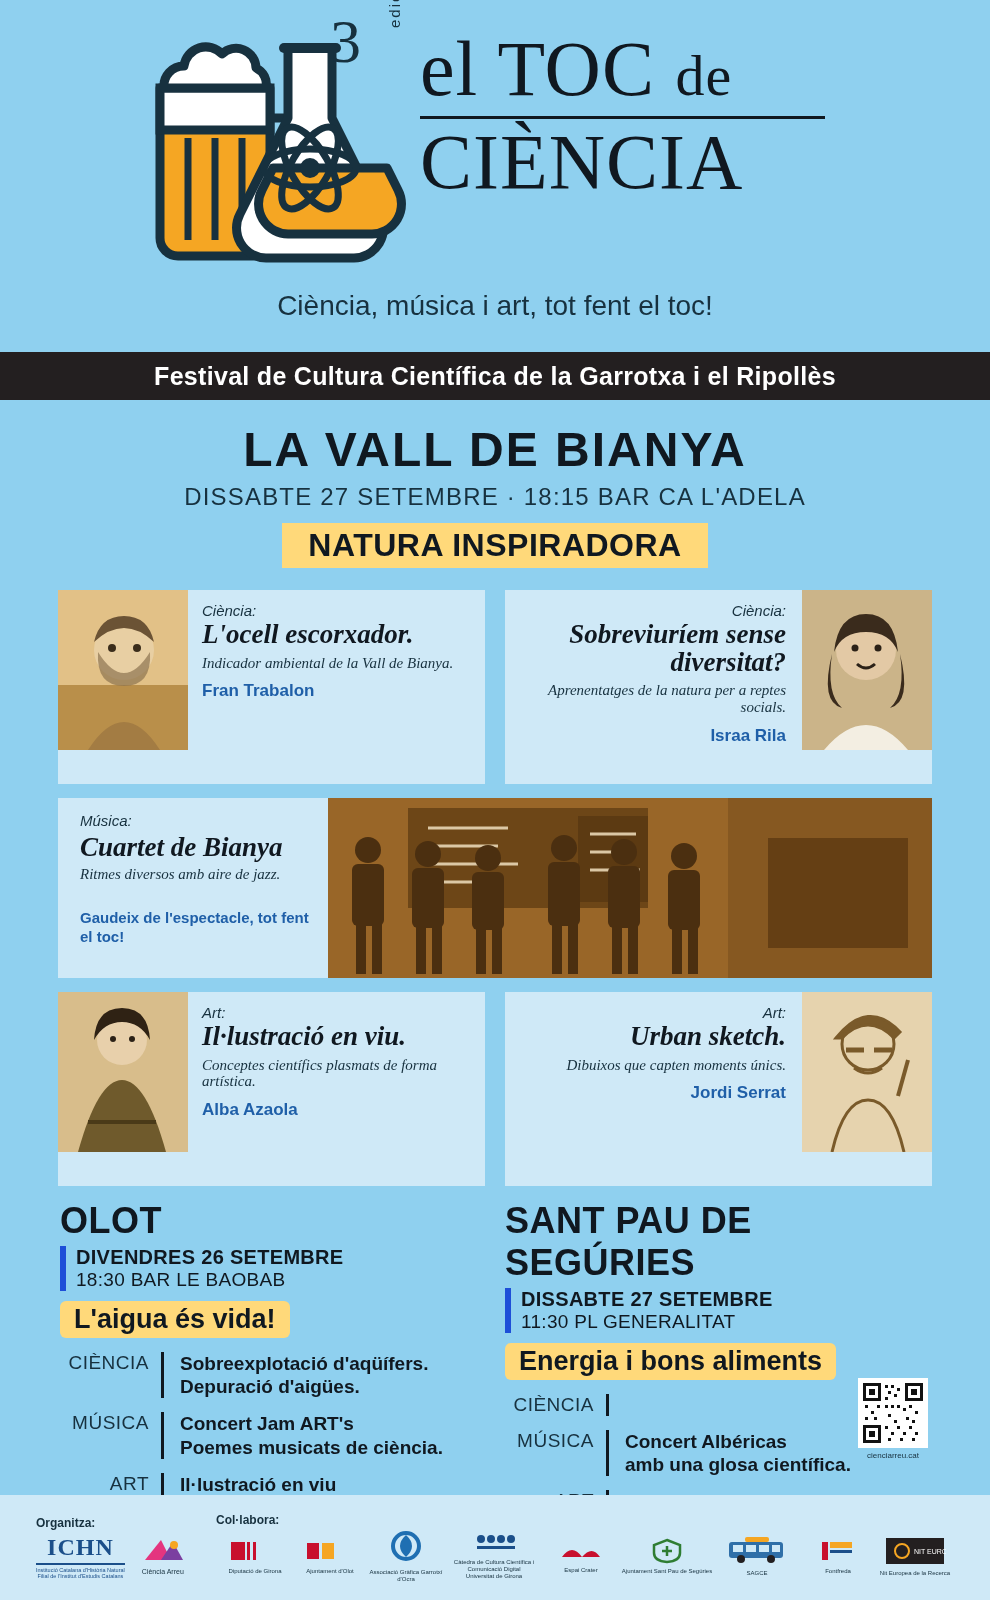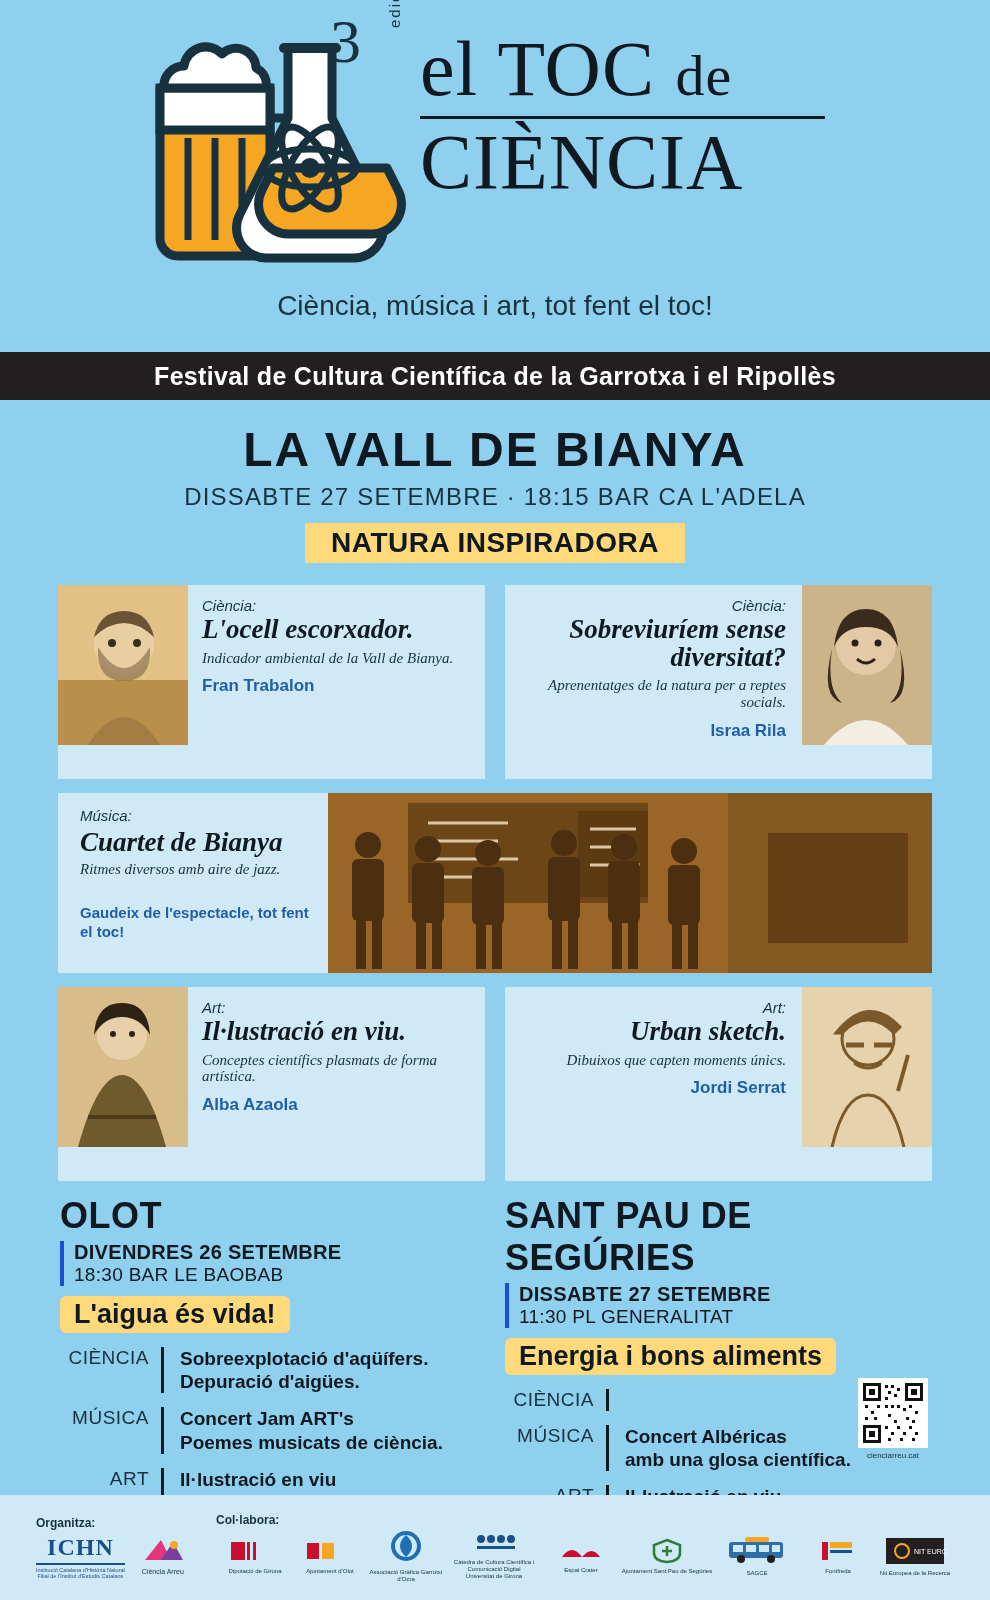--- a/index.html
+++ b/index.html
@@ -51,21 +51,21 @@
   .main-town {
     text-align:center; font-size:48px; font-weight:bold; color:#101820;
     letter-spacing:2px; margin-top:22px; font-family:"Liberation Sans", sans-serif;
   }
   .main-when {
     text-align:center; font-size:24px; color:#17313f; letter-spacing:1.2px; margin-top:6px;
   }
   .main-theme-wrap { text-align:center; margin-top:12px; }
   .main-theme {
     display:inline-block; background:#ffd97a; padding:4px 26px;
-    font-size:28px; font-weight:bold; color:#101820; letter-spacing:0.5px;
+    font-size:32px; font-weight:bold; color:#101820; letter-spacing:0.5px;
   }
 
   
   .rows { margin-top:22px; padding:0 58px; }
   .row { display:flex; margin-bottom:14px; }
   .card {
     background:#cfe9f7; display:flex; height:194px; width:437px; overflow:hidden;
   }
   .card.right { margin-left:20px; }
   .photo { width:130px; height:160px; flex:none; position:relative; overflow:hidden; }
@@ -89,21 +89,21 @@
     font-size:27px; color:#101820; line-height:1.05; margin:4px 0 5px 0;
   }
   .music-note { margin-top:26px; font-size:15px; font-weight:bold; color:#1f5fa8; line-height:1.25; }
   .music-photo { flex:1; position:relative; overflow:hidden; }
 
   
   .towns { display:flex; padding:0 60px; margin-top:14px; }
   .town { width:435px; }
   .town.right { margin-left:20px; }
   .town-name { font-size:36px; font-weight:bold; color:#101820; letter-spacing:0.5px; }
-  .town-when { border-left:4px solid #1d4ed8; padding-left:10px; margin-top:4px; }
+  .town-when { border-left:6px solid #1d4ed8; padding-left:10px; margin-top:4px; }
   .town-when .d1 { font-size:20px; font-weight:bold; color:#101820; letter-spacing:0.3px;}
   .town-when .d2 { font-size:19px; color:#101820; letter-spacing:0.3px;}
   .town-theme-wrap { margin-top:10px; }
   .town-theme {
     display:inline-block; background:#ffd97a; padding:3px 14px;
     font-size:27px; font-weight:bold; color:#101820;border-radius:6px;
   }
   .town-items { margin-top:14px; }
   .titem { display:flex; margin-bottom:14px; }
   .titem .k {

